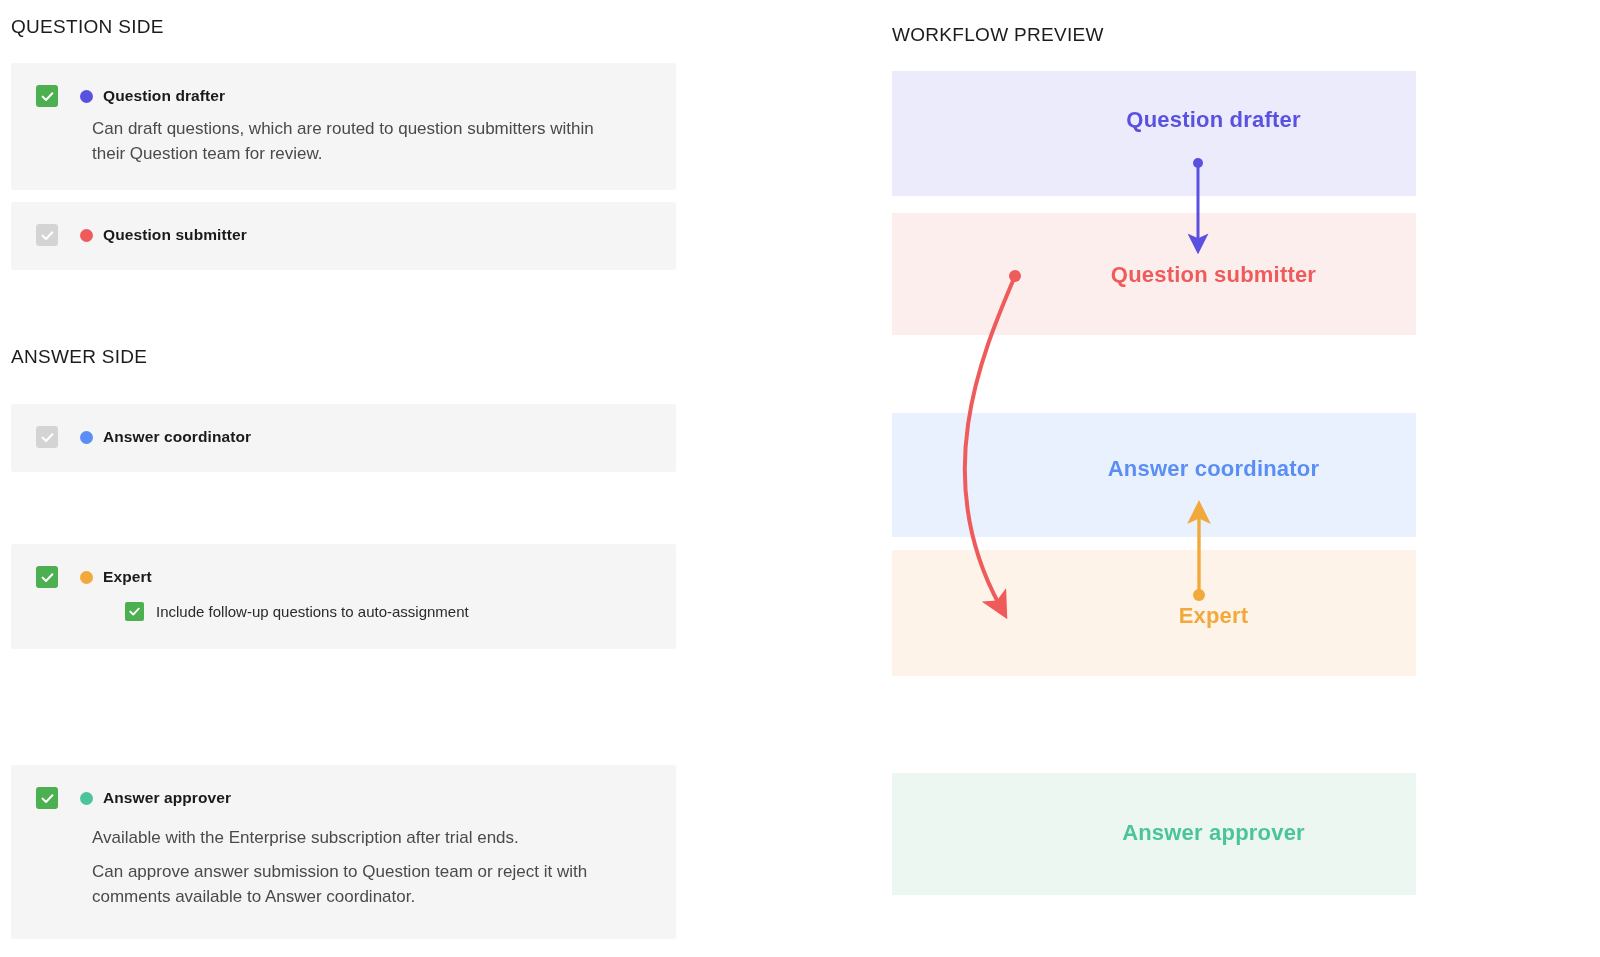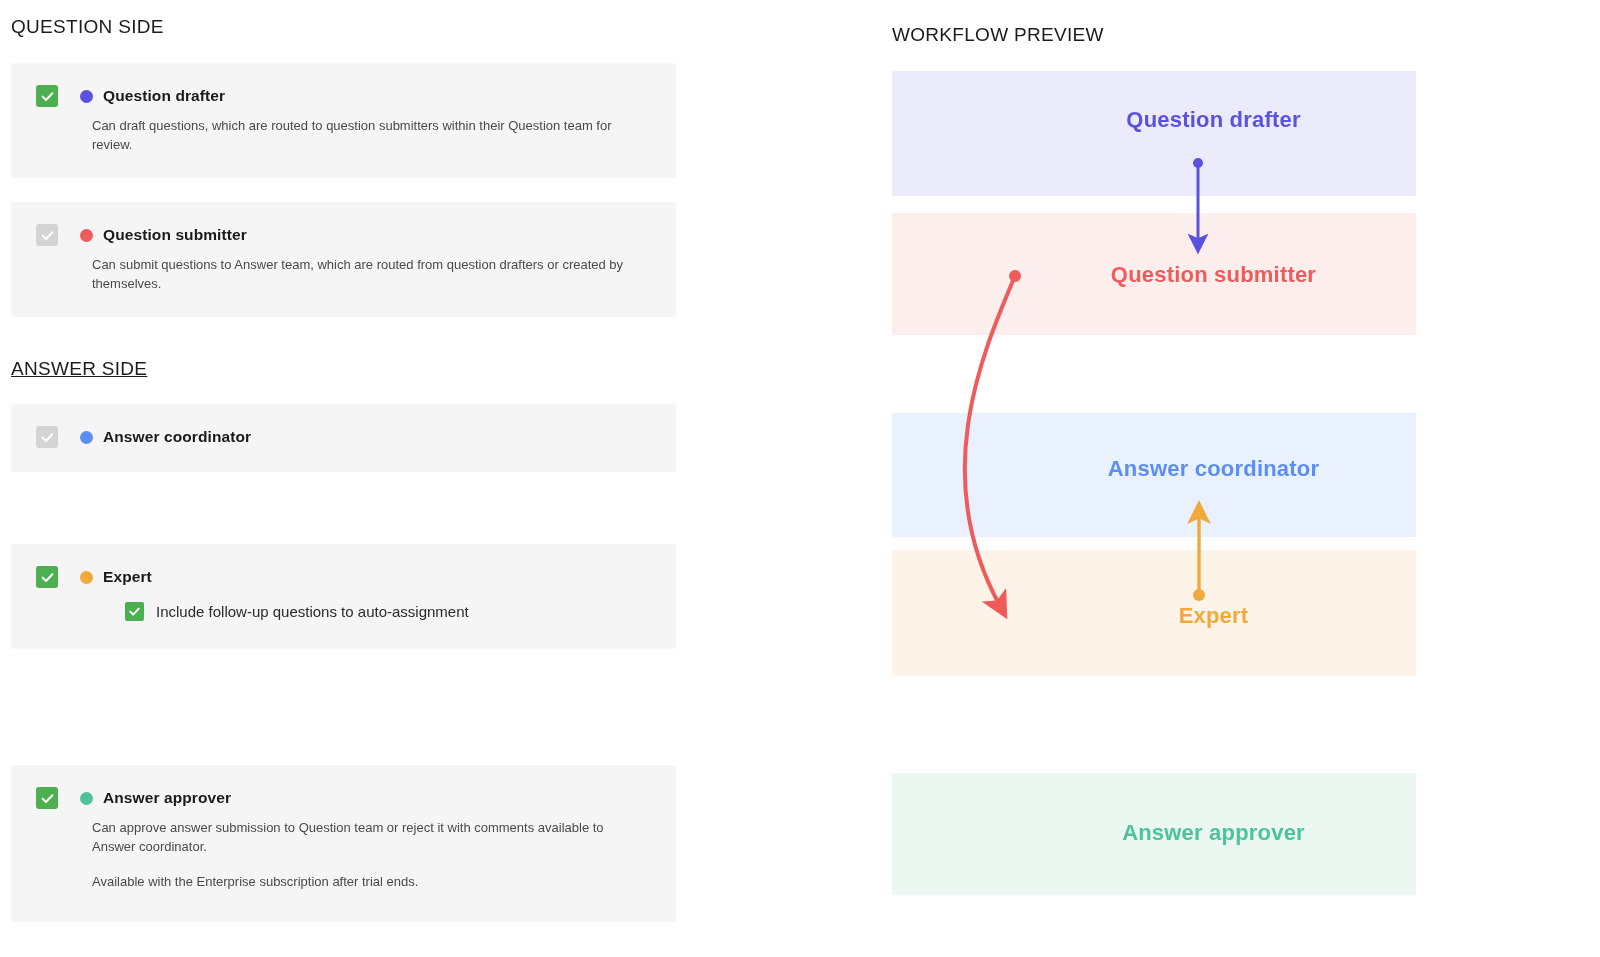--- a/index.html
+++ b/index.html
@@ -17,21 +17,21 @@
     position: absolute; left: 11px; top: 0; width: 665px; height: 957px;
   }
   .section-heading {
     font-size: 19px;
     font-weight: 400;
     color: #1c1c1c;
     letter-spacing: 0.3px;
     padding-left: 0px;
   }
   #q-heading { position: absolute; left: 0px; top: 16px; }
-  #a-heading { position: absolute; left: 0px; top: 358px; text-decoration: underline; }
+  #a-heading { position: absolute; left: 0px; top: 346px; }
 
   .role-card {
     position: absolute;
     left: 0px;
     width: 665px;
     background: #f5f5f5;
     border-radius: 3px;
   }
   .role-head {
     display: flex;
@@ -57,21 +57,21 @@
     margin-left: 22px; margin-right: 10px;
     flex: 0 0 auto;
   }
   .role-name {
     font-size: 15.5px;
     font-weight: bold;
     color: #1a1a1a;
     letter-spacing: 0.1px;
   }
   .role-desc {
-    font-size: 13px;
+    font-size: 17px;
     color: #4a4a4a;
     line-height: 1.48;
     padding-left: 81px;
     padding-right: 50px;
     margin-top: 9px;
   }
   .sub-opt {
     display: flex;
     align-items: center;
     padding-left: 81px;
@@ -133,21 +133,20 @@
     <div class="role-card" style="top:202px;">
       <div class="role-head">
         <div class="cb off">
           <svg width="15" height="15" viewBox="0 0 15 15">
               <path d="M2.6 7.6 L6 11 L12.4 4.2" stroke="#ffffff" stroke-width="2" fill="none" stroke-linecap="round" stroke-linejoin="round"></path>
             </svg>
         </div>
         <span class="dot" style="background:#ef5b5b"></span>
         <span class="role-name">Question submitter</span>
       </div>
-      <div class="role-desc">Can submit questions to Answer team, which are routed from question drafters or created by themselves.</div>
       <div class="card-pad-bottom"></div>
     </div>
 
     <div class="section-heading" id="a-heading">ANSWER SIDE</div>
 
     <div class="role-card" style="top:404px;">
       <div class="role-head">
         <div class="cb off">
           <svg width="15" height="15" viewBox="0 0 15 15">
               <path d="M2.6 7.6 L6 11 L12.4 4.2" stroke="#ffffff" stroke-width="2" fill="none" stroke-linecap="round" stroke-linejoin="round"></path>
@@ -186,22 +185,22 @@
     <div class="role-card" style="top:765px;">
       <div class="role-head">
         <div class="cb on">
           <svg width="15" height="15" viewBox="0 0 15 15">
               <path d="M2.6 7.6 L6 11 L12.4 4.2" stroke="#ffffff" stroke-width="2" fill="none" stroke-linecap="round" stroke-linejoin="round"></path>
             </svg>
         </div>
         <span class="dot" style="background:#4cc49a"></span>
         <span class="role-name">Answer approver</span>
       </div>
+      <div class="role-desc" style="margin-top:16px;">Available with the Enterprise subscription after trial ends.</div>
       <div class="role-desc">Can approve answer submission to Question team or reject it with comments available to Answer coordinator.</div>
-      <div class="role-desc" style="margin-top:16px;">Available with the Enterprise subscription after trial ends.</div>
       <div class="card-pad-bottom" style="height:30px"></div>
     </div>
 
   </div>
 
   <div class="right-col">
 
     <div class="section-heading" id="wf-heading">WORKFLOW PREVIEW</div>
 
     <div class="band" style="top:63px; height:125px; background:#ecebfb;">

